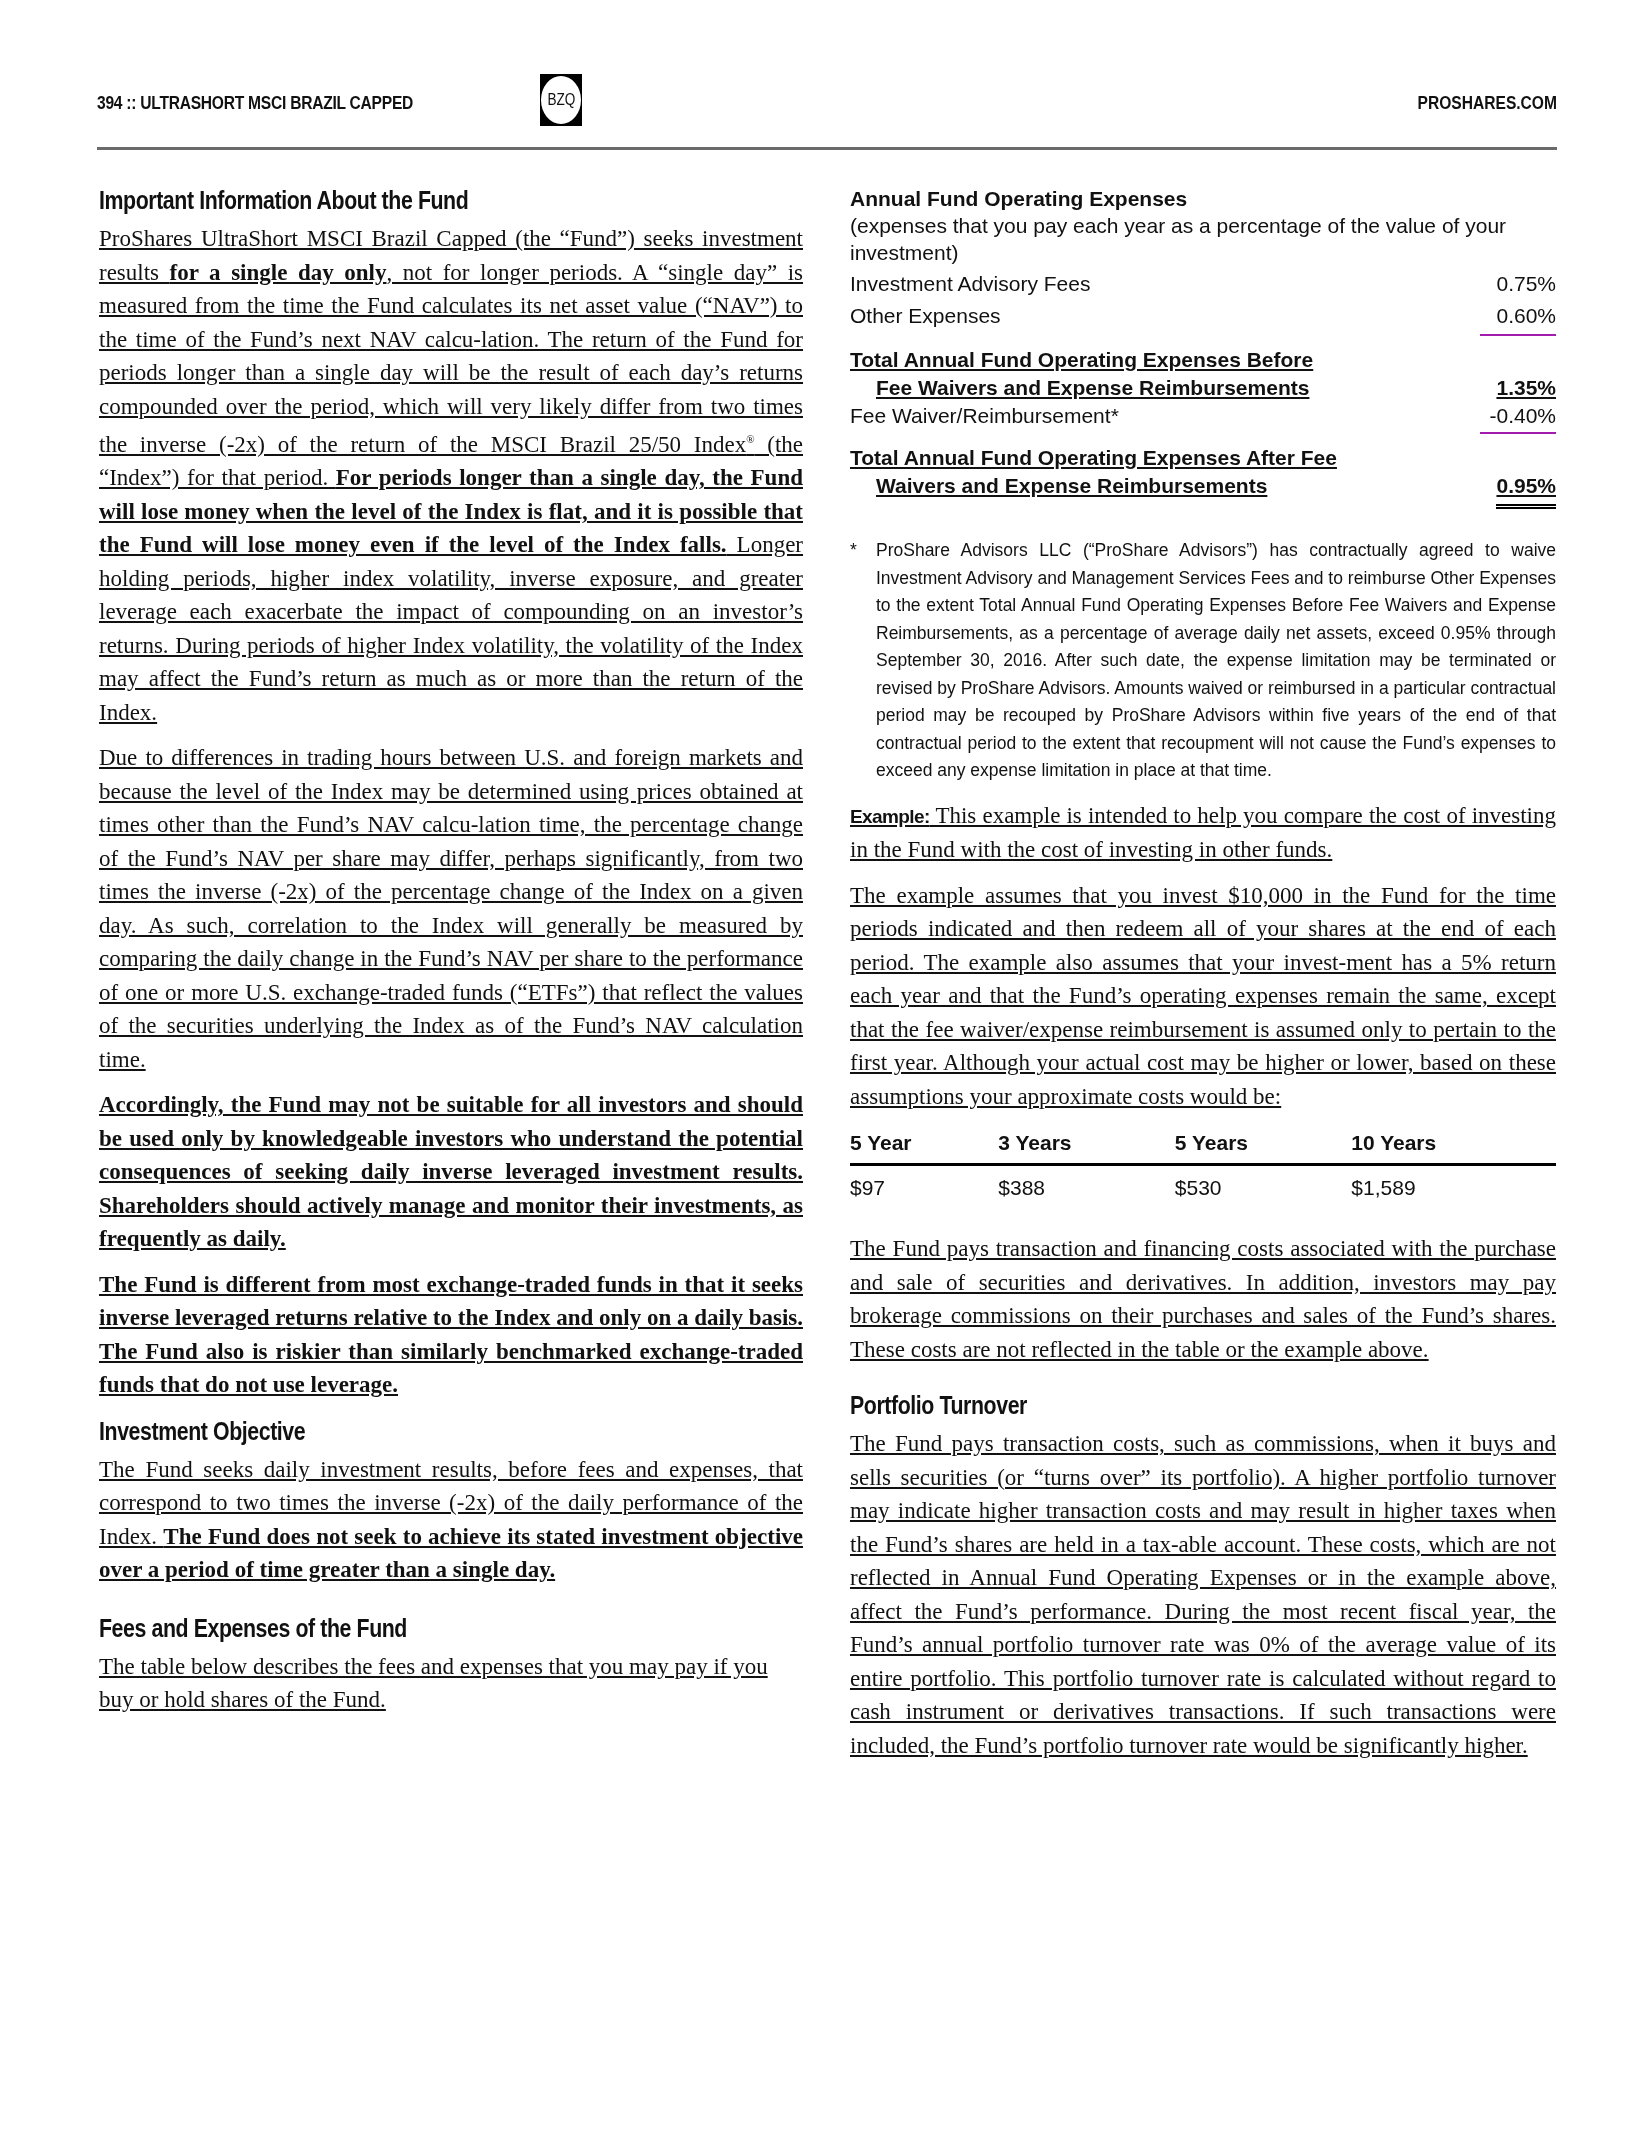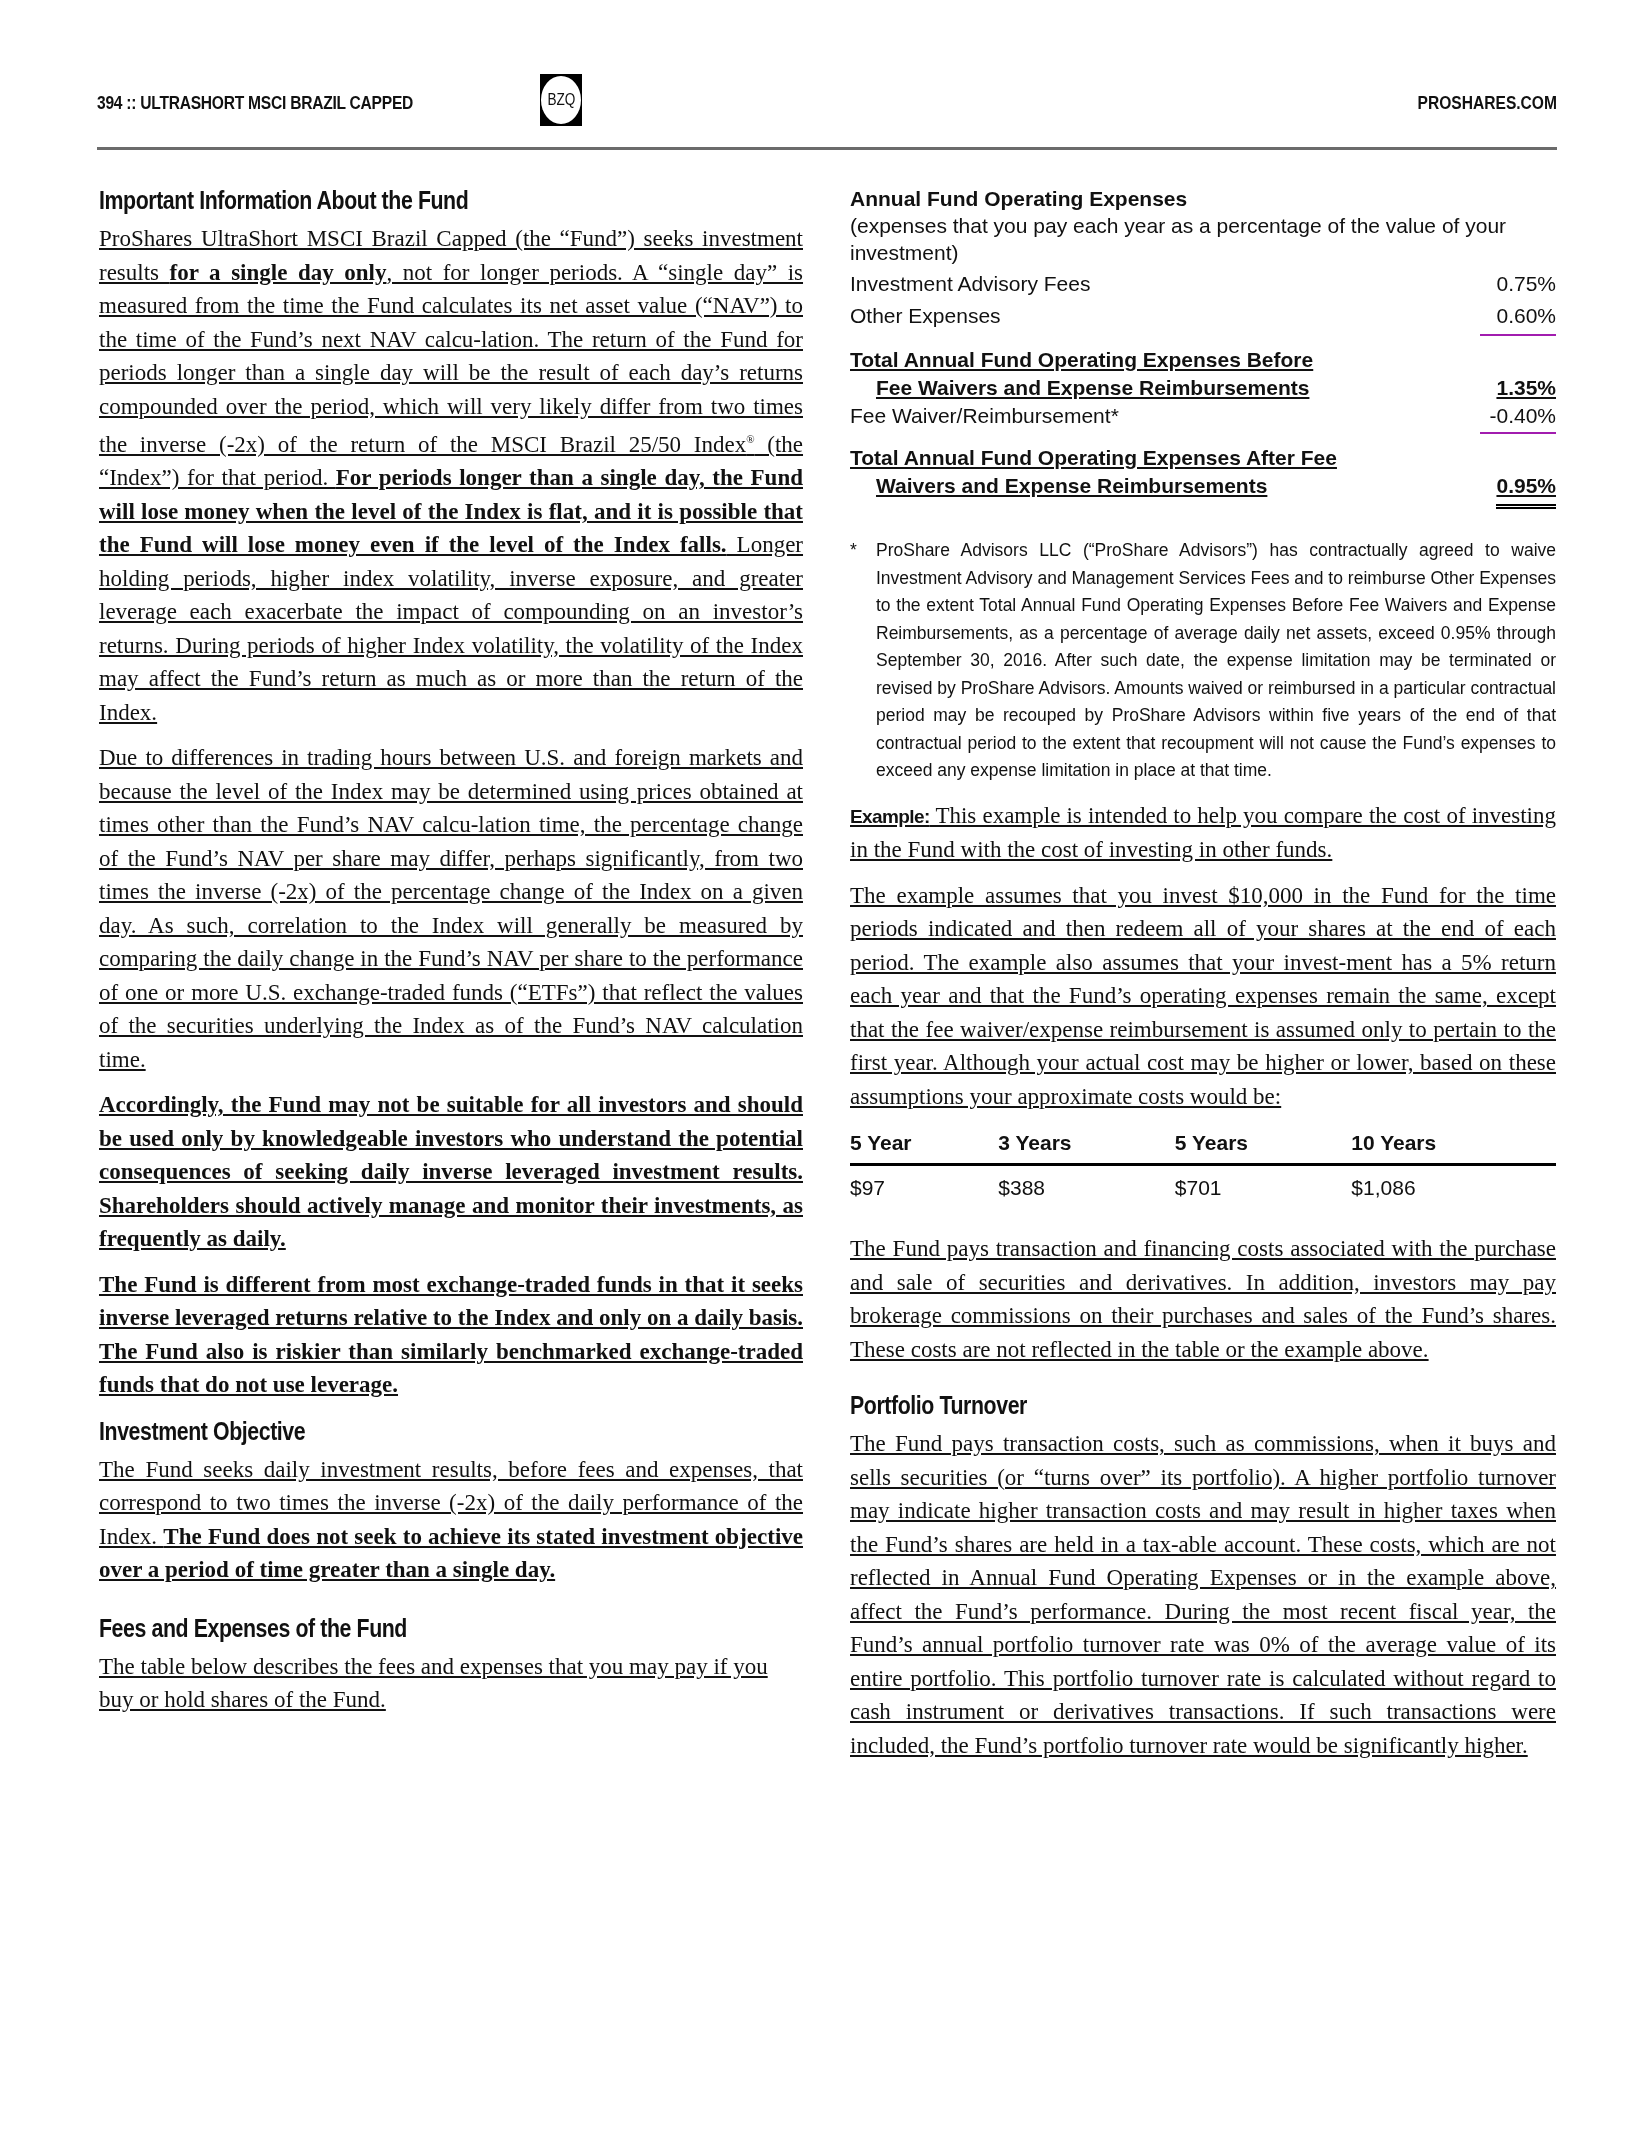--- a/index.html
+++ b/index.html
@@ -120,22 +120,22 @@
         <th>5 Year</th>
         <th>3 Years</th>
         <th>5 Years</th>
         <th>10 Years</th>
       </tr>
     </thead>
     <tbody>
       <tr>
         <td>$97</td>
         <td>$388</td>
-        <td>$701</td>
-        <td>$1,086</td>
+        <td>$530</td>
+        <td>$1,589</td>
       </tr>
     </tbody>
   </table>
 
   <p class="body">The Fund pays transaction and financing costs associated with the purchase and sale of securities and derivatives. In addition, investors may pay brokerage commissions on their purchases and sales of the Fund’s shares. These costs are not reflected in the table or the example above.</p>
 
   <h2 style="margin-top:24px;">Portfolio Turnover</h2>
   <p class="body">The Fund pays transaction costs, such as commissions, when it buys and sells securities (or “turns over” its portfolio). A higher portfolio turnover may indicate higher transaction costs and may result in higher taxes when the Fund’s shares are held in a tax-able account. These costs, which are not reflected in Annual Fund Operating Expenses or in the example above, affect the Fund’s performance. During the most recent fiscal year, the Fund’s annual portfolio turnover rate was 0% of the average value of its entire portfolio. This portfolio turnover rate is calculated without regard to cash instrument or derivatives transactions. If such transactions were included, the Fund’s portfolio turnover rate would be significantly higher.</p>
 </div>
 

